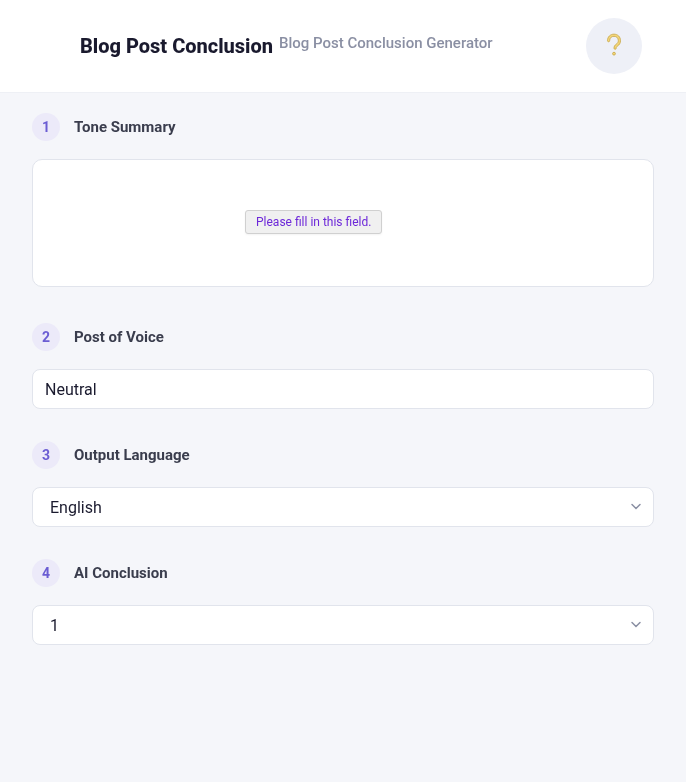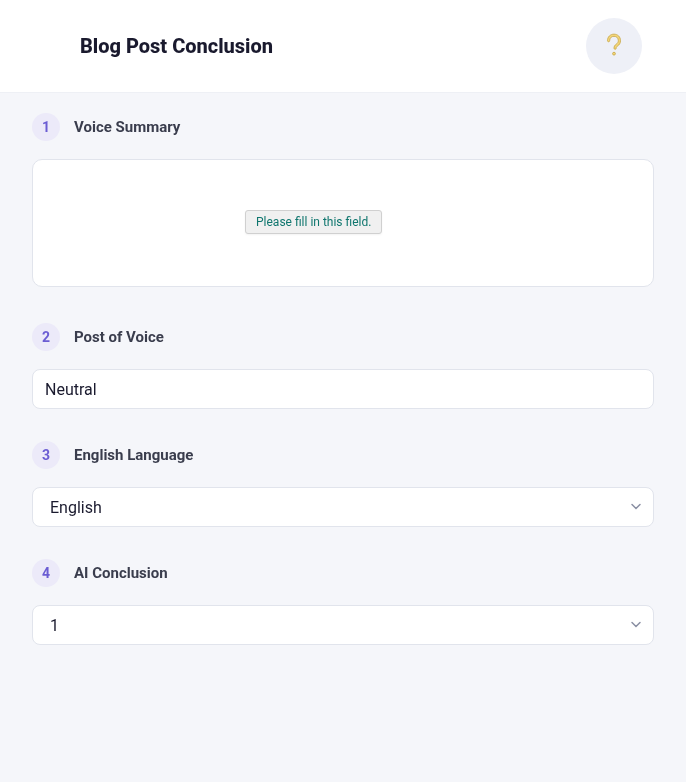--- a/index.html
+++ b/index.html
@@ -95,21 +95,21 @@
     }
     .tooltip {
       position: absolute;
       top: 51px;
       left: 213px;
       background: #f0f0f0;
       border: 1px solid #d0d0d0;
       border-radius: 3px;
       padding: 4px 10px;
       font-size: 12px;
-      color: #0f766e;
+      color: #6d28d9;
       box-shadow: 0 1px 2px rgba(0,0,0,0.05);
     }
     .text-input, .select-input {
       width: 100%;
       height: 40px;
       border: 1px solid #e1e4ec;
       border-radius: 8px;
       background: #ffffff;
       padding: 0 12px;
       font-size: 16px;
@@ -134,56 +134,57 @@
       pointer-events: none;
       color: #8a8fa3;
     }
   </style>
 </head>
 <body>
 
 <div class="header">
   <div class="header-left">
     <div class="page-title">Blog Post Conclusion</div>
+    <div class="page-subtitle">Blog Post Conclusion Generator</div>
   </div>
   <button class="help-btn">
     <span>
       <svg width="26" height="26" viewBox="0 0 24 24" fill="none">
         <path d="M12 2C8.5 2 6 4.5 6 8c0 .5.4 1 1 1s1-.4 1-1c0-2.5 1.5-4 4-4s4 1.5 4 4c0 1.5-.8 2.5-2 3.3-1.3.9-2 2-2 3.7 0 .5.4 1 1 1s1-.4 1-1c0-1 .4-1.5 1.3-2.1 1.5-1 2.7-2.5 2.7-4.9 0-3.5-2.5-6-6-6z" fill="#f5d77a" stroke="#c9a94a" stroke-width="0.8"></path>
         <circle cx="12" cy="20" r="1.3" fill="#f5d77a" stroke="#c9a94a" stroke-width="0.8"></circle>
       </svg>
     </span>
   </button>
 </div>
 
 <div class="content">
 
   <div class="section">
     <div class="section-header">
       <div class="step-badge">1</div>
-      <div class="section-label">Voice Summary</div>
+      <div class="section-label">Tone Summary</div>
     </div>
     <div class="textarea-wrap">
       <textarea class="textarea" style=""></textarea>
       <div class="tooltip">Please fill in this field.</div>
     </div>
   </div>
 
   <div class="section">
     <div class="section-header">
       <div class="step-badge">2</div>
       <div class="section-label">Post of Voice</div>
     </div>
     <input type="text" class="text-input" value="Neutral" style="">
   </div>
 
   <div class="section">
     <div class="section-header">
       <div class="step-badge">3</div>
-      <div class="section-label">English Language</div>
+      <div class="section-label">Output Language</div>
     </div>
     <div class="select-wrap">
       <select class="select-input">
         <option>English</option>
       </select>
       <span class="select-arrow">
         <svg width="12" height="12" viewBox="0 0 12 12">
             <path d="M2 4l4 4 4-4" stroke="#8a8fa3" stroke-width="1.5" fill="none" stroke-linecap="round"></path>
           </svg>
       </span>

